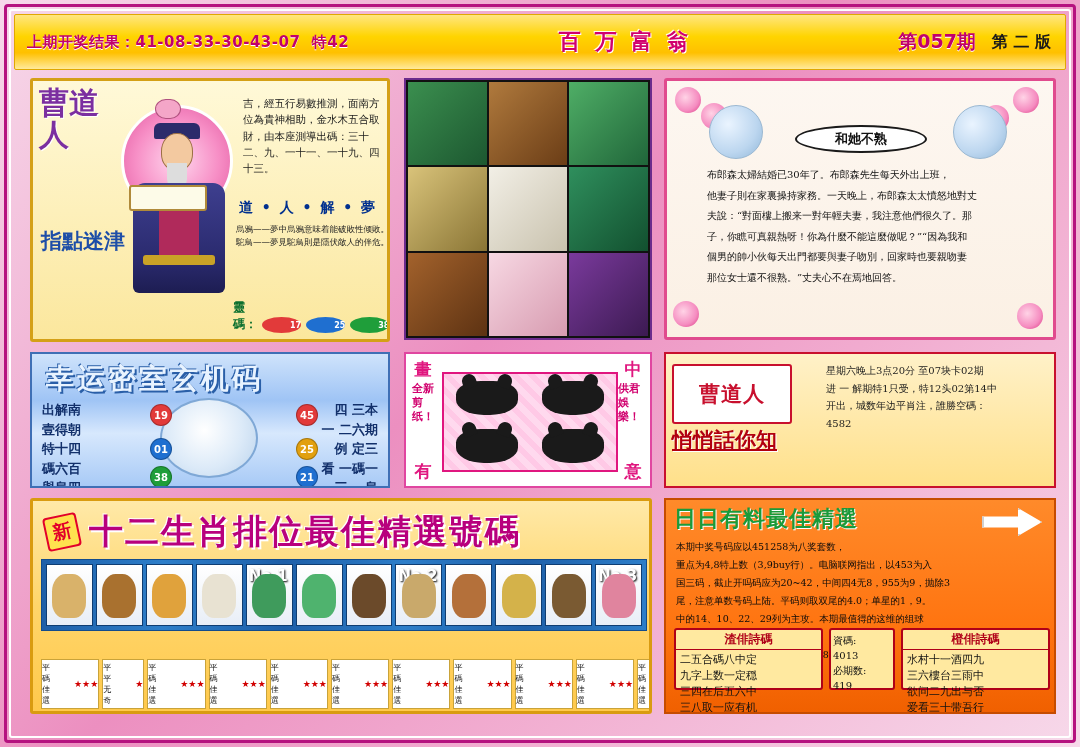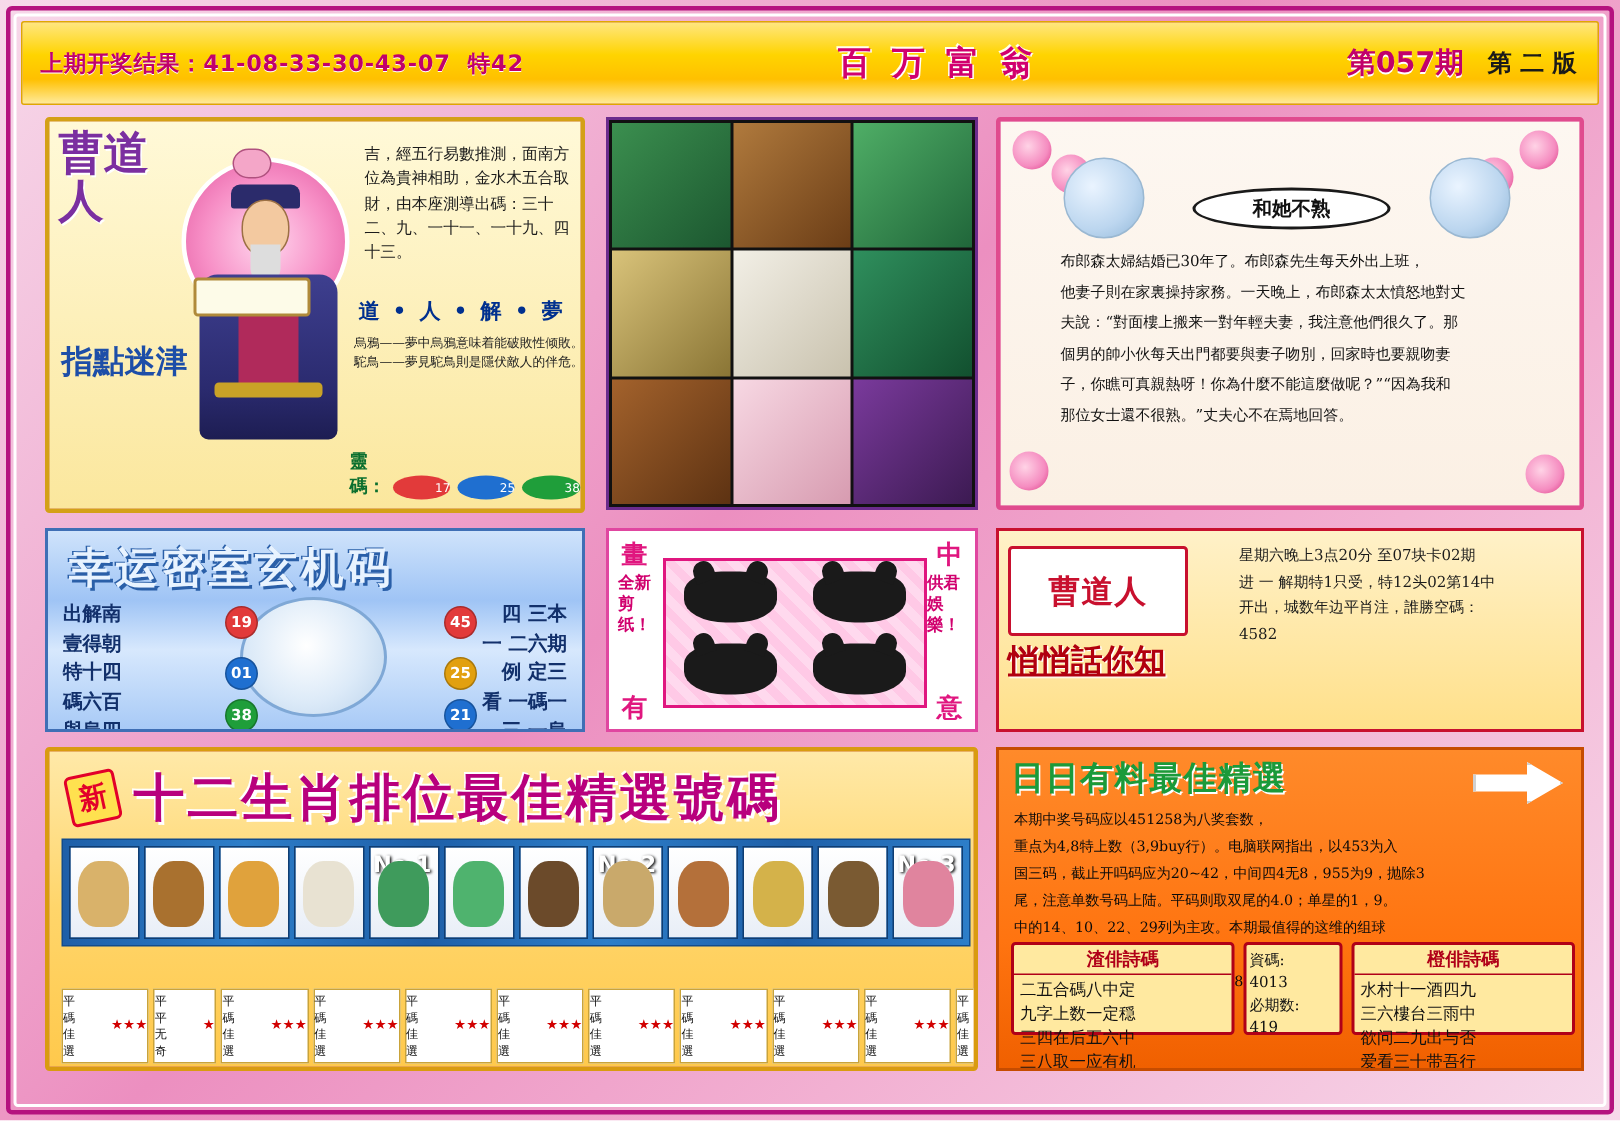--- a/index.html
+++ b/index.html
@@ -144,21 +144,21 @@
     text-align:right;
   }
   .imm-lucky {
     position:absolute; left:200px; top:218px; width:160px;
     display:flex; align-items:flex-end; gap:5px;
   }
   .imm-lucky .lbl { color:#0b6f2e; font-size:12px; font-weight:bold; }
   .ball-sm {
     width:40px; height:16px; border-radius:50%;
     font-size:8px; color:#fff; display:flex; align-items:center; justify-content:center;
-    font-weight:normal;
+    font-weight:bold;
     padding-left:28px;
   }
 
   
   #p-grid {
     left:404px; top:78px; width:248px; height:262px;
     background:#111; border:2px solid #6b2b8c;
     display:grid; grid-template-columns:repeat(3,1fr); grid-template-rows:repeat(3,1fr);
     gap:2px; padding:2px;
   }
@@ -468,22 +468,22 @@
     <div class="blossom" style="left:6px; bottom:10px;"></div>
     <div class="blossom" style="right:10px; bottom:8px;"></div>
     <div class="moon" style="left:42px; top:24px;"></div>
     <div class="moon" style="right:46px; top:24px;"></div>
 
     <div class="art-bubble">和她不熟</div>
     <div class="art-body">
       <div>布郎森太婦結婚已30年了。布郎森先生每天外出上班，</div>
       <div>他妻子則在家裏操持家務。一天晚上，布郎森太太憤怒地對丈</div>
       <div>夫說：“對面樓上搬来一對年輕夫妻，我注意他們很久了。那</div>
+      <div>子，你瞧可真親熱呀！你為什麼不能這麼做呢？”“因為我和</div>
       <div>個男的帥小伙每天出門都要與妻子吻別，回家時也要親吻妻</div>
-      <div>子，你瞧可真親熱呀！你為什麼不能這麼做呢？”“因為我和</div>
       <div>那位女士還不很熟。”丈夫心不在焉地回答。</div>
     </div>
   </div>
 
   <div class="panel" id="p-wave">
     <div class="wave-title">幸运密室玄机码</div>
     <div class="wave-disc"></div>
     <div class="wave-left cn">
       <div>出解南</div>
       <div>壹得朝</div>

